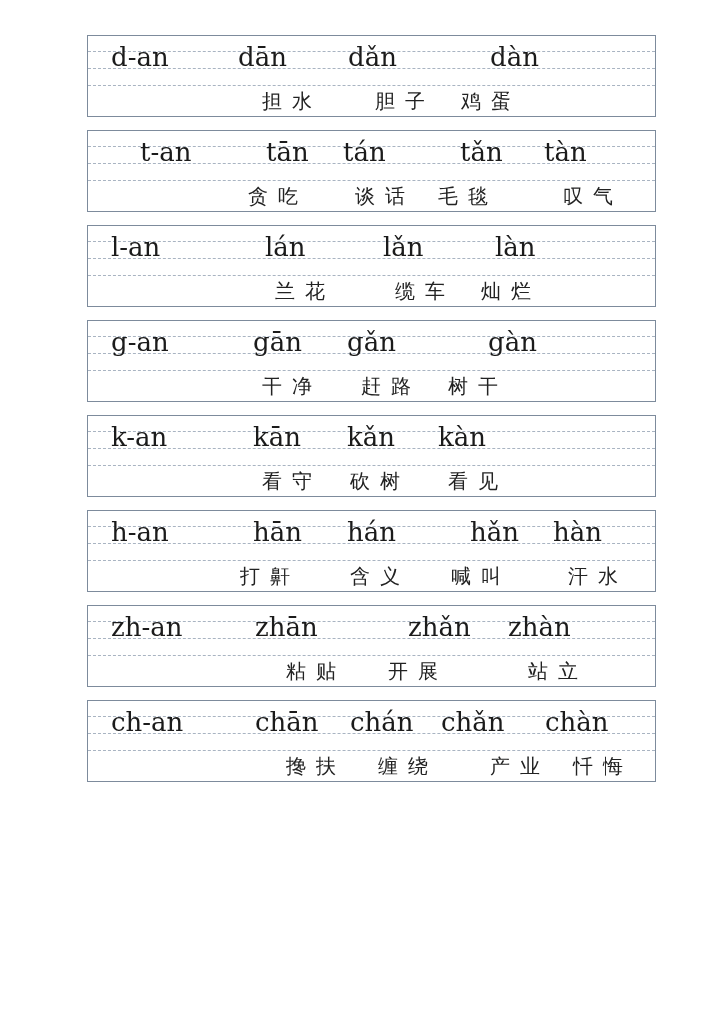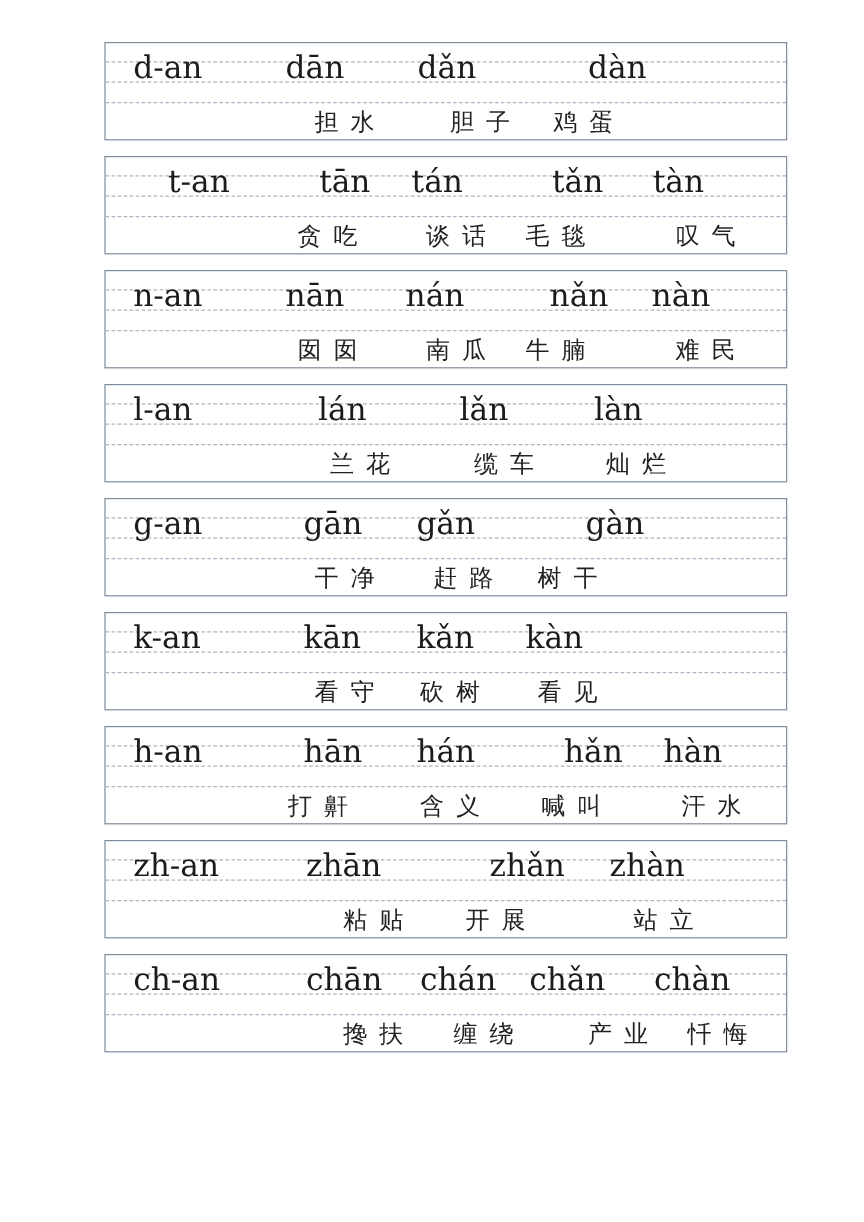--- a/index.html
+++ b/index.html
@@ -41,41 +41,27 @@
       <span class="py" style="left: 456px;">tàn</span>
       <span class="hz" style="left: 160px;">贪吃</span>
       <span class="hz" style="left: 267px;">谈话</span>
       <span class="hz" style="left: 350px;">毛毯</span>
       <span class="hz" style="left: 475px;">叹气</span>
     </div>
     <div class="box">
       <div class="dash d1"></div>
       <div class="dash d2"></div>
       <div class="dash d3"></div>
-      <span class="py" style="left: 23px;">n-an</span>
-      <span class="py" style="left: 150px;">nān</span>
-      <span class="py" style="left: 250px;">nán</span>
-      <span class="py" style="left: 370px;">nǎn</span>
-      <span class="py" style="left: 455px;">nàn</span>
-      <span class="hz" style="left: 160px;">囡囡</span>
-      <span class="hz" style="left: 267px;">南瓜</span>
-      <span class="hz" style="left: 350px;">牛腩</span>
-      <span class="hz" style="left: 475px;">难民</span>
-    </div>
-    <div class="box">
-      <div class="dash d1"></div>
-      <div class="dash d2"></div>
-      <div class="dash d3"></div>
       <span class="py" style="left: 23px;">l-an</span>
       <span class="py" style="left: 177px;">lán</span>
       <span class="py" style="left: 295px;">lǎn</span>
       <span class="py" style="left: 407px;">làn</span>
       <span class="hz" style="left: 187px;">兰花</span>
       <span class="hz" style="left: 307px;">缆车</span>
-      <span class="hz" style="left: 393px; margin-left: 24px;">灿烂</span>
+      <span class="hz" style="left: 393px;">灿烂</span>
     </div>
     <div class="box">
       <div class="dash d1"></div>
       <div class="dash d2"></div>
       <div class="dash d3"></div>
       <span class="py" style="left: 23px;">g-an</span>
       <span class="py" style="left: 165px;">gān</span>
       <span class="py" style="left: 259px;">gǎn</span>
       <span class="py" style="left: 400px;">gàn</span>
       <span class="hz" style="left: 174px; text-align: center;">干净</span>

